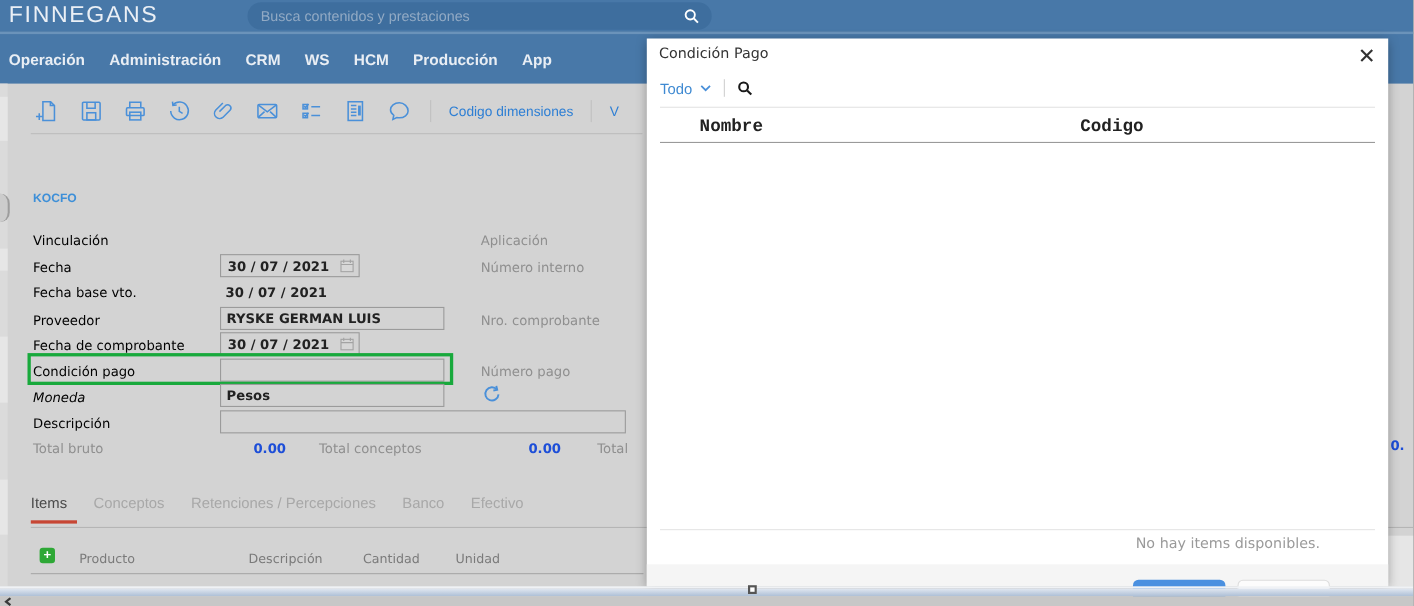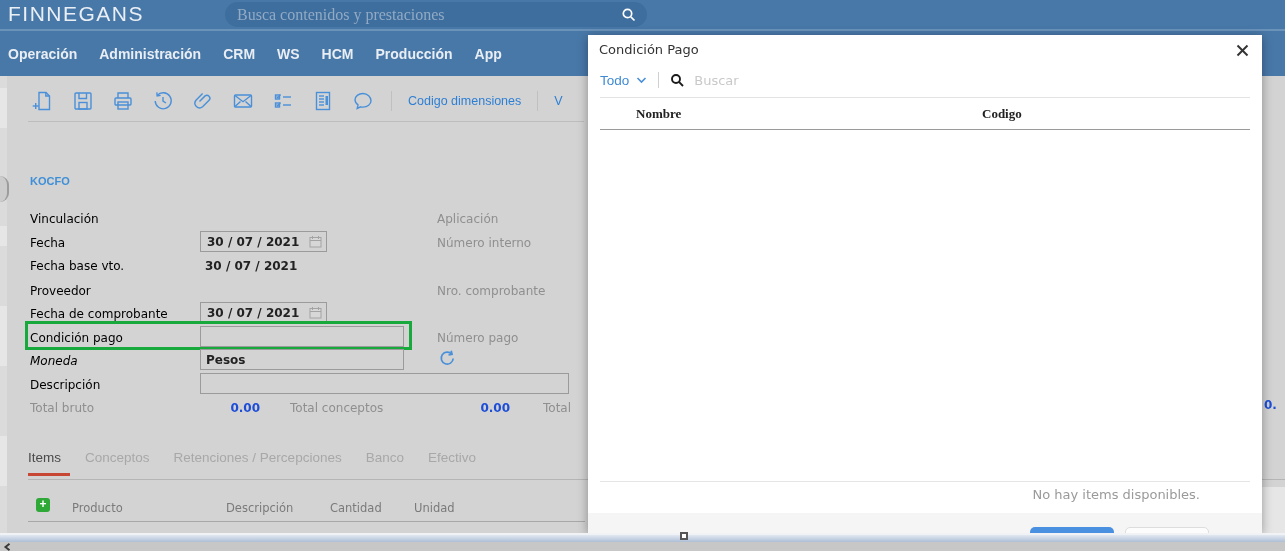--- a/index.html
+++ b/index.html
@@ -3,22 +3,22 @@
 <meta charset="utf-8">
 <style>
   html,body{margin:0;padding:0;background:#9a9a9a;}
   .screen{position:relative;width:1285px;height:551px;background:#d3d3d3;overflow:hidden;
           font-family:"Liberation Sans",sans-serif;}
   
   .topbar{position:absolute;left:0;top:0;width:1285px;height:29px;background:#4878a8;}
   .logo{position:absolute;left:8px;top:2px;font-size:21px;letter-spacing:1.5px;color:#eaeff5;}
   .search-pill{position:absolute;left:225px;top:2px;width:422px;height:25px;border-radius:13px;
                background:#3e6e9e;display:flex;align-items:center;padding:0 10px;box-sizing:border-box;}
-  .search-pill input{flex:1;background:transparent;border:0;outline:0;font-size:16px;color:#dbe4ee;
-                     font-family:Liberation Serif, serif;}
+  .search-pill input{flex:1;background:transparent;border:0;outline:0;font-size:13px;color:#dbe4ee;
+                     font-family:Liberation Sans, sans-serif;}
   .search-pill input::placeholder{color:#92aac4;}
   
   .menubar{position:absolute;left:0;top:29px;width:1285px;height:47px;background:#4878a8;
            border-top:2px solid #6b93ba;box-sizing:border-box;display:flex;align-items:center;
            gap:22px;padding-left:8px;}
   .menu-item{color:#e9eef4;font-weight:bold;font-size:14px;cursor:pointer;}
   
   .left-strip{position:absolute;left:0;top:76px;width:7px;height:457px;background:#dbdbdb;}
   .left-seg{position:absolute;left:0;width:7px;background:#e6e6e6;}
   .left-handle{position:absolute;left:0;top:176px;width:7px;height:26px;background:#cccccc;
@@ -65,21 +65,21 @@
          box-shadow:0 2px 10px rgba(0,0,0,.35);}
   .modal-title{position:absolute;left:11px;top:7px;font-family:"DejaVu Sans",sans-serif;
                font-size:13px;color:#333;}
   .modal-close{position:absolute;right:13px;top:9px;width:13px;height:13px;cursor:pointer;}
   .filter-row{position:absolute;left:12px;top:34px;height:22px;display:flex;align-items:center;gap:7px;}
   .scope{color:#3f8ad2;font-size:13.5px;cursor:pointer;}
   .fsep{width:1px;height:16px;background:#d0d0d0;margin:0 4px;}
   .msearch{border:0;outline:0;font-family:"DejaVu Sans",sans-serif;font-size:13px;color:#333;width:200px;}
   .msearch::placeholder{color:#c9c9c9;}
   .mline1{position:absolute;left:12px;top:62px;width:650px;height:1px;background:#e3e3e3;}
-  .mcolhead{position:absolute;top:71px;font-family:Liberation Serif, serif;font-size:13px;
+  .mcolhead{position:absolute;top:71px;font-family:Liberation Mono, monospace;font-size:16px;
             font-weight:bold;color:#222;}
   .mline2{position:absolute;left:12px;top:94px;width:650px;height:1px;background:#9a9a9a;}
   .mline3{position:absolute;left:12px;top:446px;width:650px;height:1px;background:#e5e5e5;}
   .empty-msg{position:absolute;right:62px;top:452px;font-family:"DejaVu Sans",sans-serif;
              font-size:13px;color:#9a9a9a;}
   .mfooter{position:absolute;left:0;top:478px;width:674px;height:20px;background:#f5f5f5;}
   .btn-blue{position:absolute;left:442px;top:492px;width:84px;height:30px;border-radius:5px;
             background:#4a90e0;border:0;cursor:pointer;}
   .btn-white{position:absolute;left:537px;top:492px;width:84px;height:30px;border-radius:5px;
              background:#fcfcfc;border:1px solid #ddd;box-sizing:border-box;cursor:pointer;}
@@ -219,20 +219,21 @@
           <line x1="9.5" y1="1" x2="9.5" y2="4" stroke="#a3a3a3"></line>
           <line x1="1" y1="5.5" x2="12" y2="5.5" stroke="#a3a3a3"></line>
         </svg>
     </span>
   </div>
 
   <span class="flabel" style="top:259px;">Fecha base vto.</span>
   <span class="fvalue" style="left:205px;top:259px;">30 / 07 / 2021</span>
 
   <span class="flabel" style="top:284px;">Proveedor</span>
+  <input class="finput" style="left: 200px; top: 279px; width: 204px;" readonly="" value="RYSKE GERMAN LUIS">
 
   <span class="flabel" style="top:307px;">Fecha de comprobante</span>
   <div class="datebox" style="top:302px;">
     <span class="dval">30 / 07 / 2021</span>
     <span>
       <svg width="13" height="13" viewBox="0 0 13 13">
           <rect x="1" y="2.5" width="11" height="9.5" fill="#d7d7d7" stroke="#a3a3a3"></rect>
           <line x1="3.5" y1="1" x2="3.5" y2="4" stroke="#a3a3a3"></line>
           <line x1="9.5" y1="1" x2="9.5" y2="4" stroke="#a3a3a3"></line>
           <line x1="1" y1="5.5" x2="12" y2="5.5" stroke="#a3a3a3"></line>
@@ -302,21 +303,20 @@
             <polyline points="1.5,2 5.5,6 9.5,2" fill="none" stroke="#4a90d9" stroke-width="1.6"></polyline>
           </svg>
       </span>
       <span class="fsep"></span>
       <span>
         <svg width="15" height="15" viewBox="0 0 15 15">
             <circle cx="6" cy="6" r="4" fill="none" stroke="#1a1a1a" stroke-width="1.9"></circle>
             <line x1="9.2" y1="9.2" x2="13" y2="13" stroke="#1a1a1a" stroke-width="1.9"></line>
           </svg>
       </span>
-      <input class="msearch" placeholder="Buscar" style="">
     </div>
     <div class="mline1"></div>
     <span class="mcolhead" style="left:48px;">Nombre</span>
     <span class="mcolhead" style="left:358px;margin-left:36px;">Codigo</span>
     <div class="mline2"></div>
     <div class="mline3"></div>
     <div class="empty-msg">No hay items disponibles.</div>
     <div class="mfooter"></div>
     <button class="btn-blue"></button>
     <button class="btn-white"></button>

